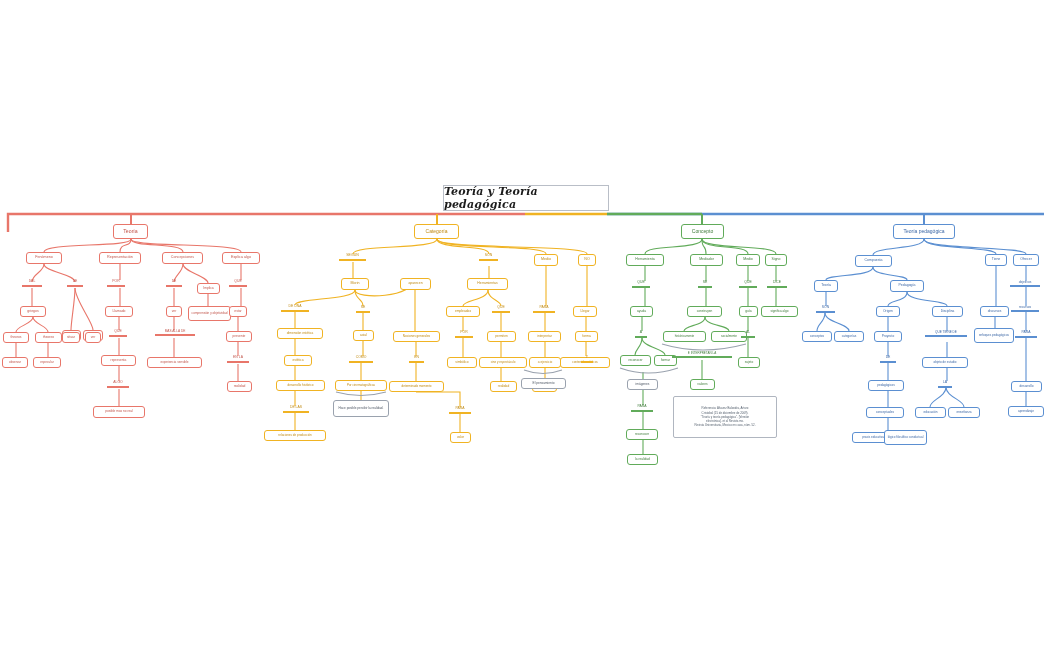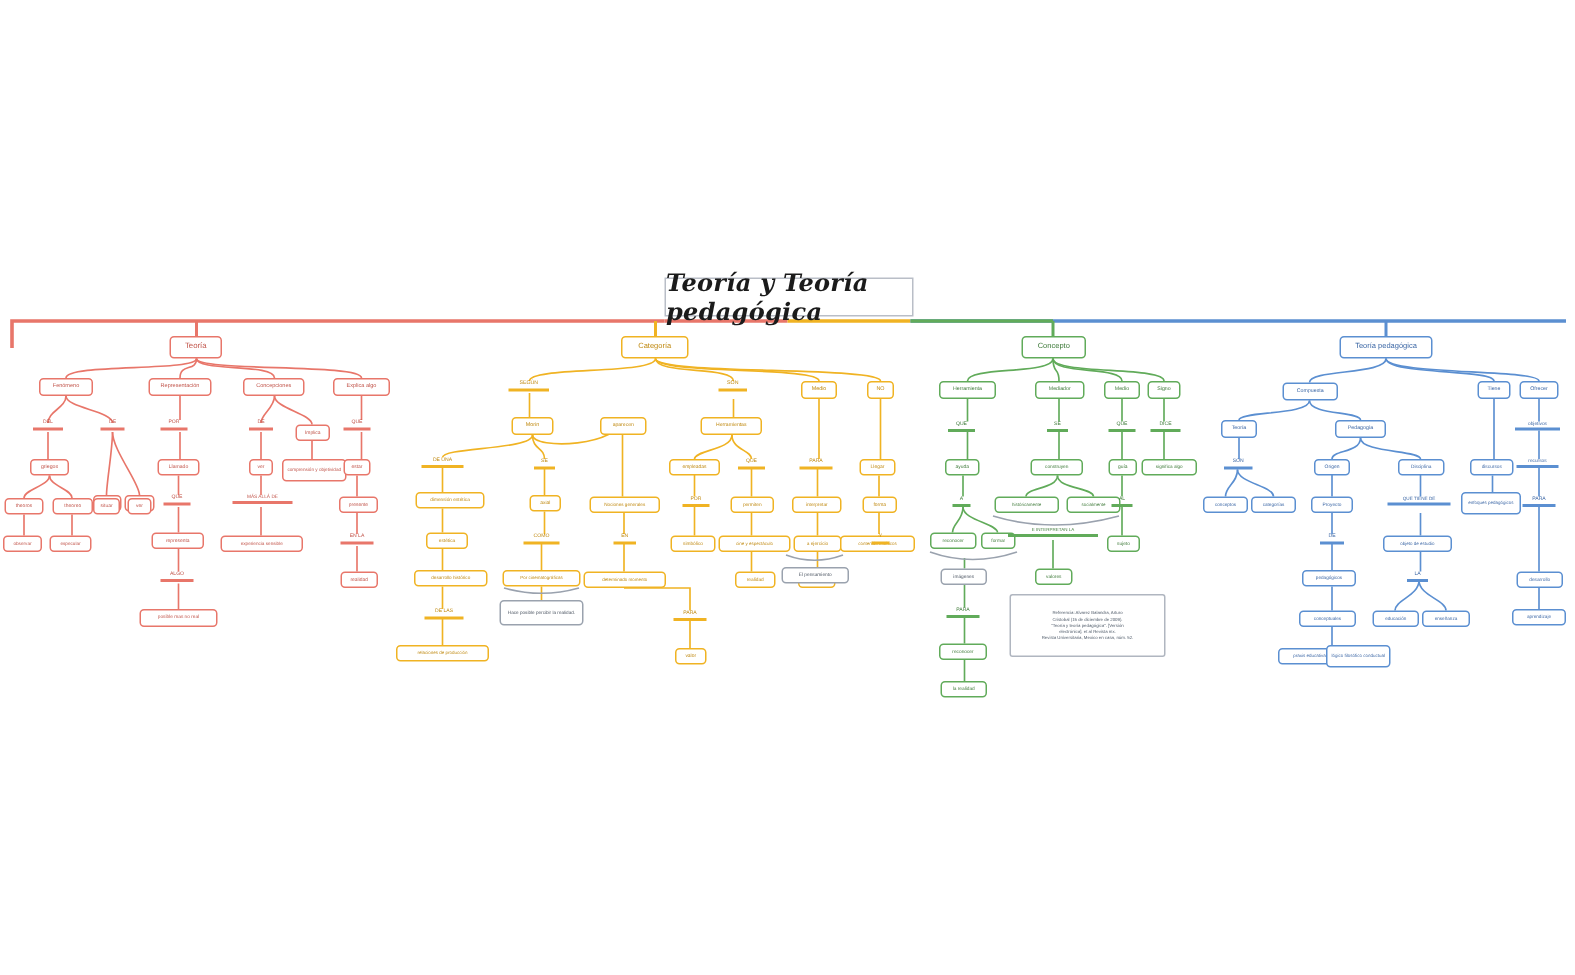--- a/index.html
+++ b/index.html
@@ -53,21 +53,21 @@
   #title-box{
     position:absolute;
     left:443px;top:185px;width:164px;height:24px;
     border:1px solid #b9bec7;
     background:#ffffff;
     display:flex;align-items:center;justify-content:center;
     color:#1b1b1b;
     font-family:"DejaVu Serif",serif;
     font-style:italic;
     font-weight:bold;
-    font-size:16px;
+    font-size:11px;
     letter-spacing:.2px;
     z-index:5;
   }
 
   
   #ref-card{
     position:absolute;left:673px;top:396px;width:104px;height:42px;
     border:1px solid #b0b6c0;background:#fff;border-radius:2px;
     display:flex;align-items:center;justify-content:center;
     padding:2px 3px;box-sizing:border-box;

